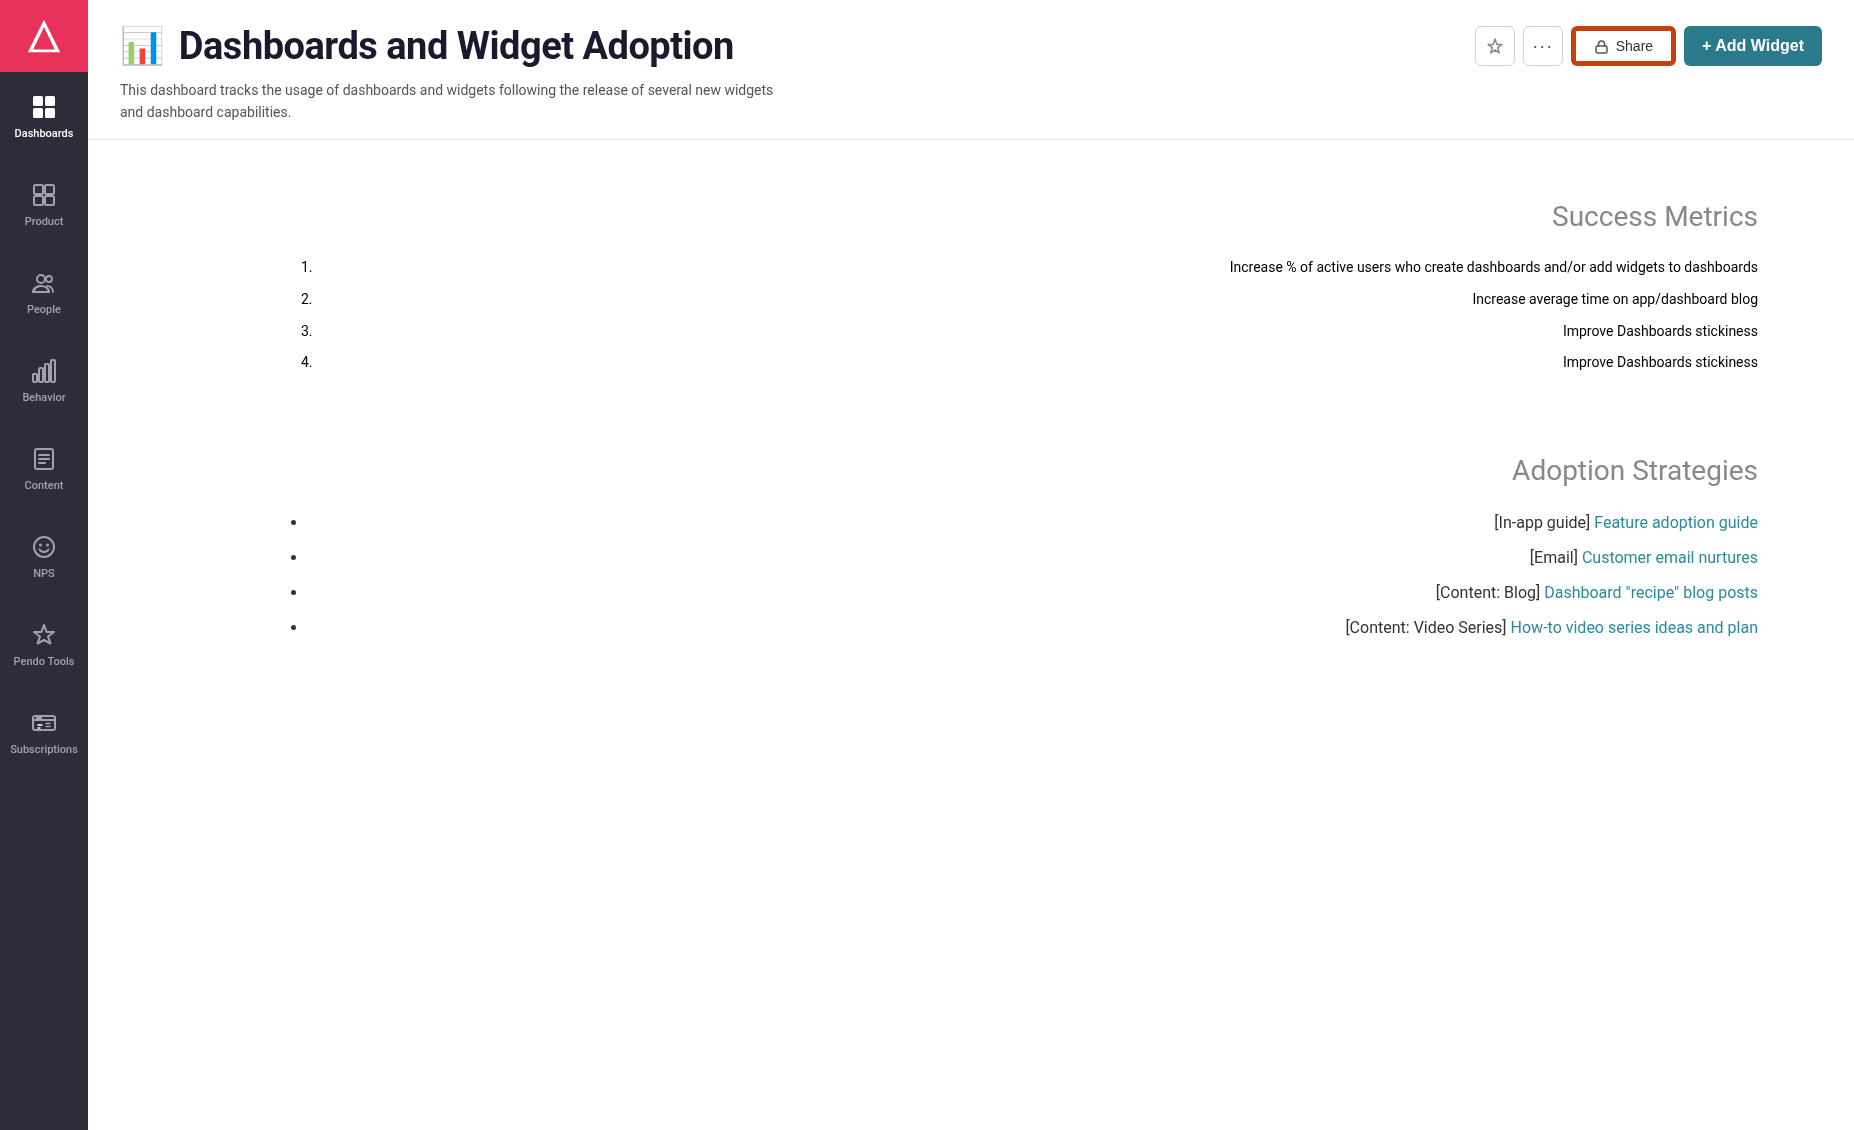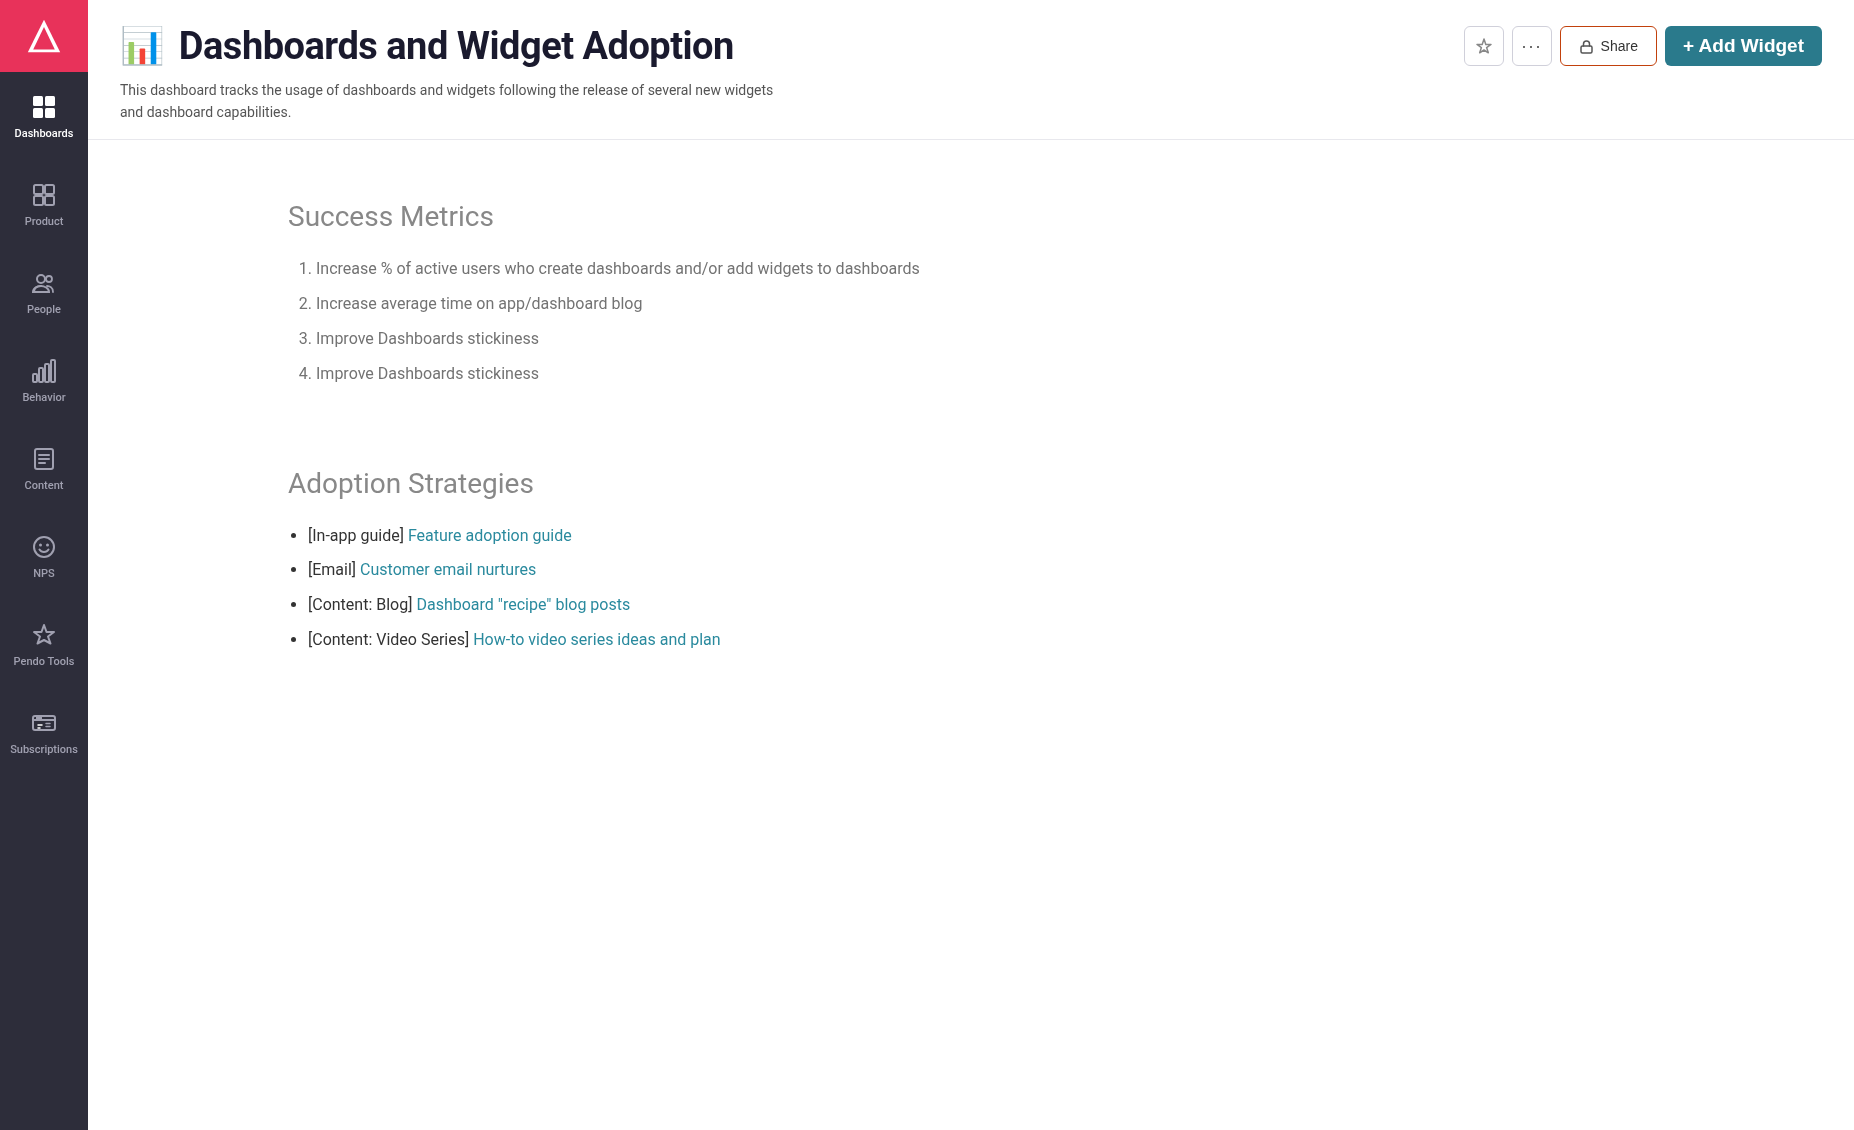--- a/index.html
+++ b/index.html
@@ -118,21 +118,21 @@
       align-items: center;
       justify-content: center;
       cursor: pointer;
       color: #666;
       font-size: 16px;
     }
 
     .btn-share {
       height: 40px;
       padding: 0 18px;
-      border: 1px solid #c2410c;
+      border: 5px solid #c2410c;
       border-radius: 6px;
       background: #fff;
       display: flex;
       align-items: center;
       gap: 7px;
       cursor: pointer;
       color: #333;
       font-size: 14px;
       font-weight: 500;
     }
@@ -141,56 +141,57 @@
       height: 40px;
       padding: 0 18px;
       border: none;
       border-radius: 6px;
       background: #2a7a8c;
       display: flex;
       align-items: center;
       gap: 7px;
       cursor: pointer;
       color: #fff;
-      font-size: 19px;
+      font-size: 16px;
       font-weight: 600;
     }
 
     .header-description {
       font-size: 14px;
       color: #555;
       line-height: 1.55;
       max-width: 680px;
     }
 
     
     .page-content {
       padding: 60px 96px 60px 200px;
       flex: 1;
+      text-align: right;
     }
 
     .section {
       margin-bottom: 80px;
     }
 
     .section-title {
       font-size: 28px;
       font-weight: 400;
       color: #888;
       margin-bottom: 24px;
     }
 
     .numbered-list {
       list-style: decimal;
       padding-left: 28px;
     }
 
     .numbered-list li {
-      font-size: 16px;
-      color: #737373;
+      font-size: 14px;
+      color: #000000;
       margin-bottom: 10px;
       line-height: 1.55;
     }
 
     .bullet-list {
       list-style: disc;
       padding-left: 20px;
     }
 
     .bullet-list li {

